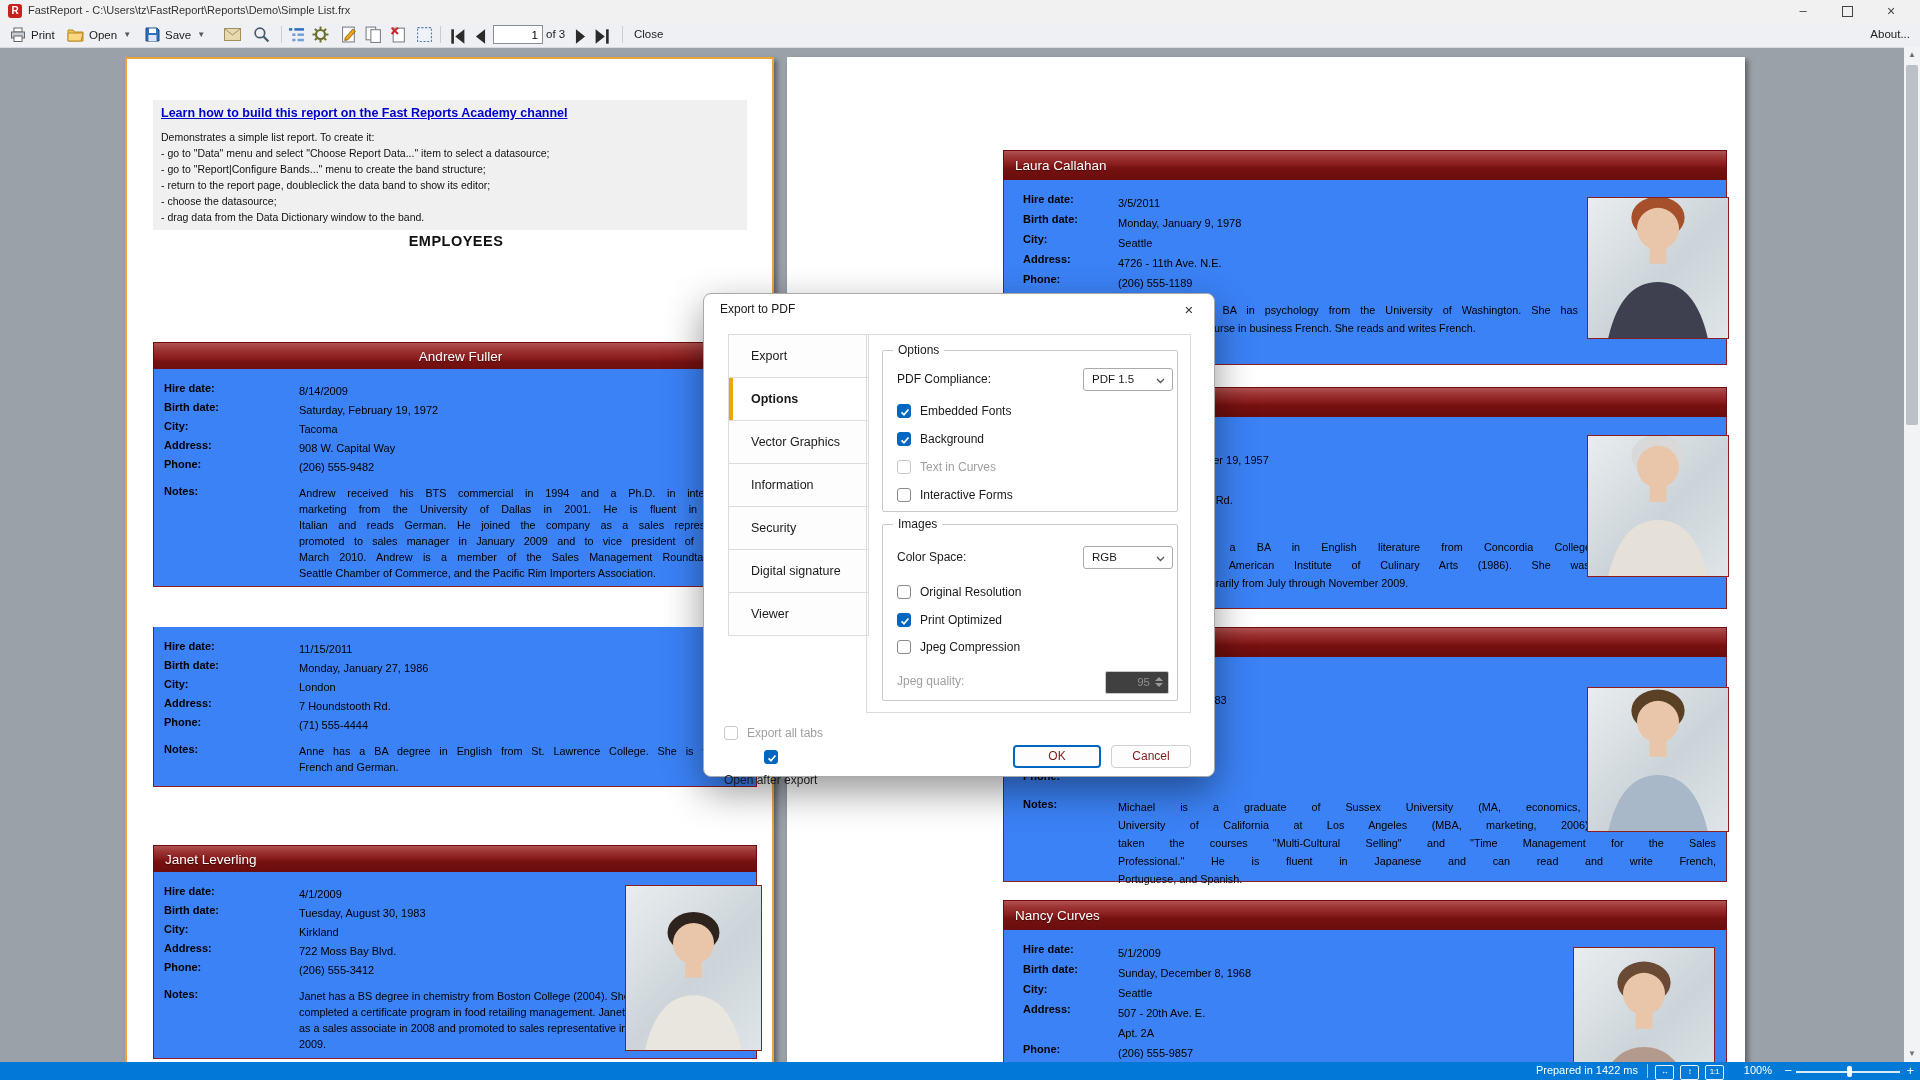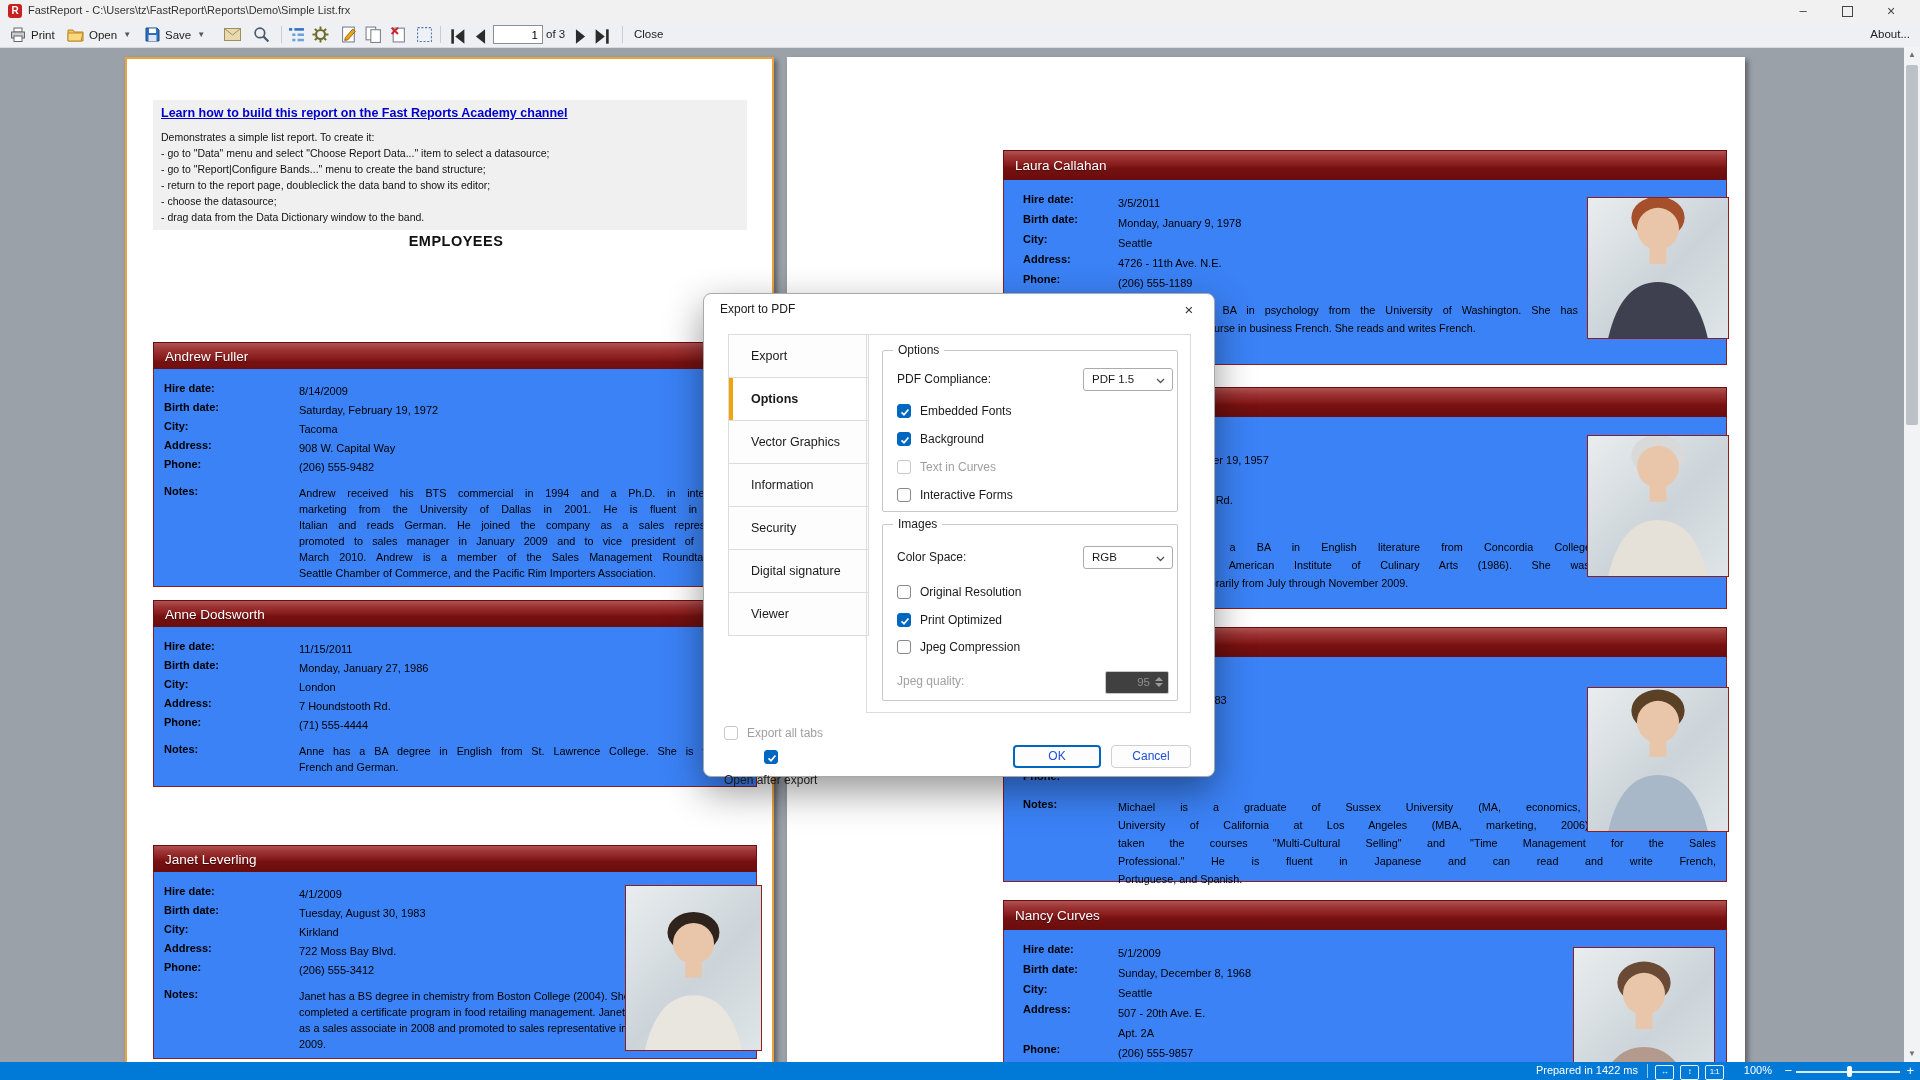--- a/index.html
+++ b/index.html
@@ -70,21 +70,21 @@
   .cbrow{position:absolute;left:14px;height:16px;display:flex;align-items:center;gap:9px;font-size:12px;color:#1a1a1a;}
   .cbox{width:14px;height:14px;border-radius:3px;box-sizing:border-box;border:1px solid #8a8a8a;background:#fff;flex:none;}
   .cbox.on{background:#0067c0;border-color:#0067c0;}
   .cbrow.dis{color:#a0a0a0;} .cbrow.dis .cbox{border-color:#c8c8c8;}
   .spinner{position:absolute;right:8px;width:64px;height:23px;border:1px solid #c8c8c8;background:#404040;border-radius:2px;
            box-sizing:border-box;font-size:11.5px;color:#8f8f8f;text-align:right;line-height:21px;padding-right:18px;}
   .spin-arrows{position:absolute;right:4px;top:3px;width:9px;height:16px;}
   .spin-arrows div{width:0;height:0;border-left:4px solid transparent;border-right:4px solid transparent;margin:2px 0;}
   .sp-up{border-bottom:4px solid #9a9a9a;} .sp-dn{border-top:4px solid #9a9a9a;}
   .dbtn{position:absolute;height:23px;border:1px solid #d0d0d0;border-radius:4px;background:#fdfdfd;font-size:12px;
-        color:#1d4ed8;text-align:center;line-height:21px;box-sizing:border-box;}
+        color:#7f1d1d;text-align:center;line-height:21px;box-sizing:border-box;}
   #btn-ok{left:309px;top:451px;width:88px;border:2px solid #0067c0;line-height:19px;}
   #btn-cancel{left:407px;top:451px;width:80px;}
   
   #vscroll{position:absolute;right:0;top:47px;width:16px;height:1015px;background:#f2f3f5;}
   #vthumb{position:absolute;left:2px;top:18px;width:12px;height:360px;background:#bcc1c8;border-radius:2px;}
   .sarrow{position:absolute;left:0;width:16px;height:16px;color:#707070;font-size:8px;text-align:center;line-height:16px;}
   #statusbar{position:absolute;left:0;top:1062px;width:1920px;height:18px;background:#0079d7;color:#fff;font-size:11px;z-index:50;}
   #sb-left{position:absolute;left:6px;top:2px;margin-top:32px;}
   #sb-prep{position:absolute;right:282px;top:2px;}
   .sb-sep{position:absolute;top:2px;width:1px;height:14px;background:rgba(255,255,255,.6);}
@@ -216,21 +216,21 @@
             <div class="descline" style="top: 63px;">- go to "Report|Configure Bands..." menu to create the band structure;</div>
             <div class="descline" style="top: 79px;">- return to the report page, doubleclick the data band to show its editor;</div>
             <div class="descline" style="top: 95px;">- choose the datasource;</div>
             <div class="descline" style="top: 111px;">- drag data from the Data Dictionary window to the band.</div>
           </div>
       </div>
     </div>
     <div class="page" id="page-right"></div>
     <div id="cards-layer">
         <div class="card" style="left: 153px; top: 295px; width: 604px; height: 245px;">
-          <div class="card-header" style="height: 33px; line-height: 27px; font-size: 13.5px;">Andrew Fuller</div>
+          <div class="card-header" style="height: 33px; line-height: 27px; font-size: 13.5px; text-align: center;">Andrew Fuller</div>
           <div class="card-body" style="top: 27px;">
             <div class="frow" style="height: 19px;">
               <span class="flabel" style="left: 10px;">Hire date:</span>
               <span class="fvalue" style="left: 145px; line-height: 19px;">8/14/2009</span>
             </div>
             <div class="frow" style="height: 19px;">
               <span class="flabel" style="left: 10px;">Birth date:</span>
               <span class="fvalue" style="left: 145px; line-height: 19px;">Saturday, February 19, 1972</span>
             </div>
             <div class="frow" style="height: 19px;">
@@ -252,21 +252,20 @@
                 <div class="jline" style="line-height: 16px;">marketing from the University of Dallas in 2001. He is fluent in French,</div>
                 <div class="jline" style="line-height: 16px;">Italian and reads German. He joined the company as a sales representative,</div>
                 <div class="jline" style="line-height: 16px;">promoted to sales manager in January 2009 and to vice president of sales in</div>
                 <div class="jline" style="line-height: 16px;">March 2010. Andrew is a member of the Sales Management Roundtable, the</div>
                 <div class="jline jlast" style="line-height: 16px;">Seattle Chamber of Commerce, and the Pacific Rim Importers Association.</div>
               </div>
             </div>
           </div>
         </div>
         <div class="card" style="left: 153px; top: 553px; width: 604px; height: 187px;">
-          <div class="card-header" style="height: 27px; line-height: 27px; font-size: 13.5px;">Anne Dodsworth</div>
           <div class="card-body" style="top: 27px;">
             <div class="frow" style="height: 19px;">
               <span class="flabel" style="left: 10px;">Hire date:</span>
               <span class="fvalue" style="left: 145px; line-height: 19px;">11/15/2011</span>
             </div>
             <div class="frow" style="height: 19px;">
               <span class="flabel" style="left: 10px;">Birth date:</span>
               <span class="fvalue" style="left: 145px; line-height: 19px;">Monday, January 27, 1986</span>
             </div>
             <div class="frow" style="height: 19px;">

